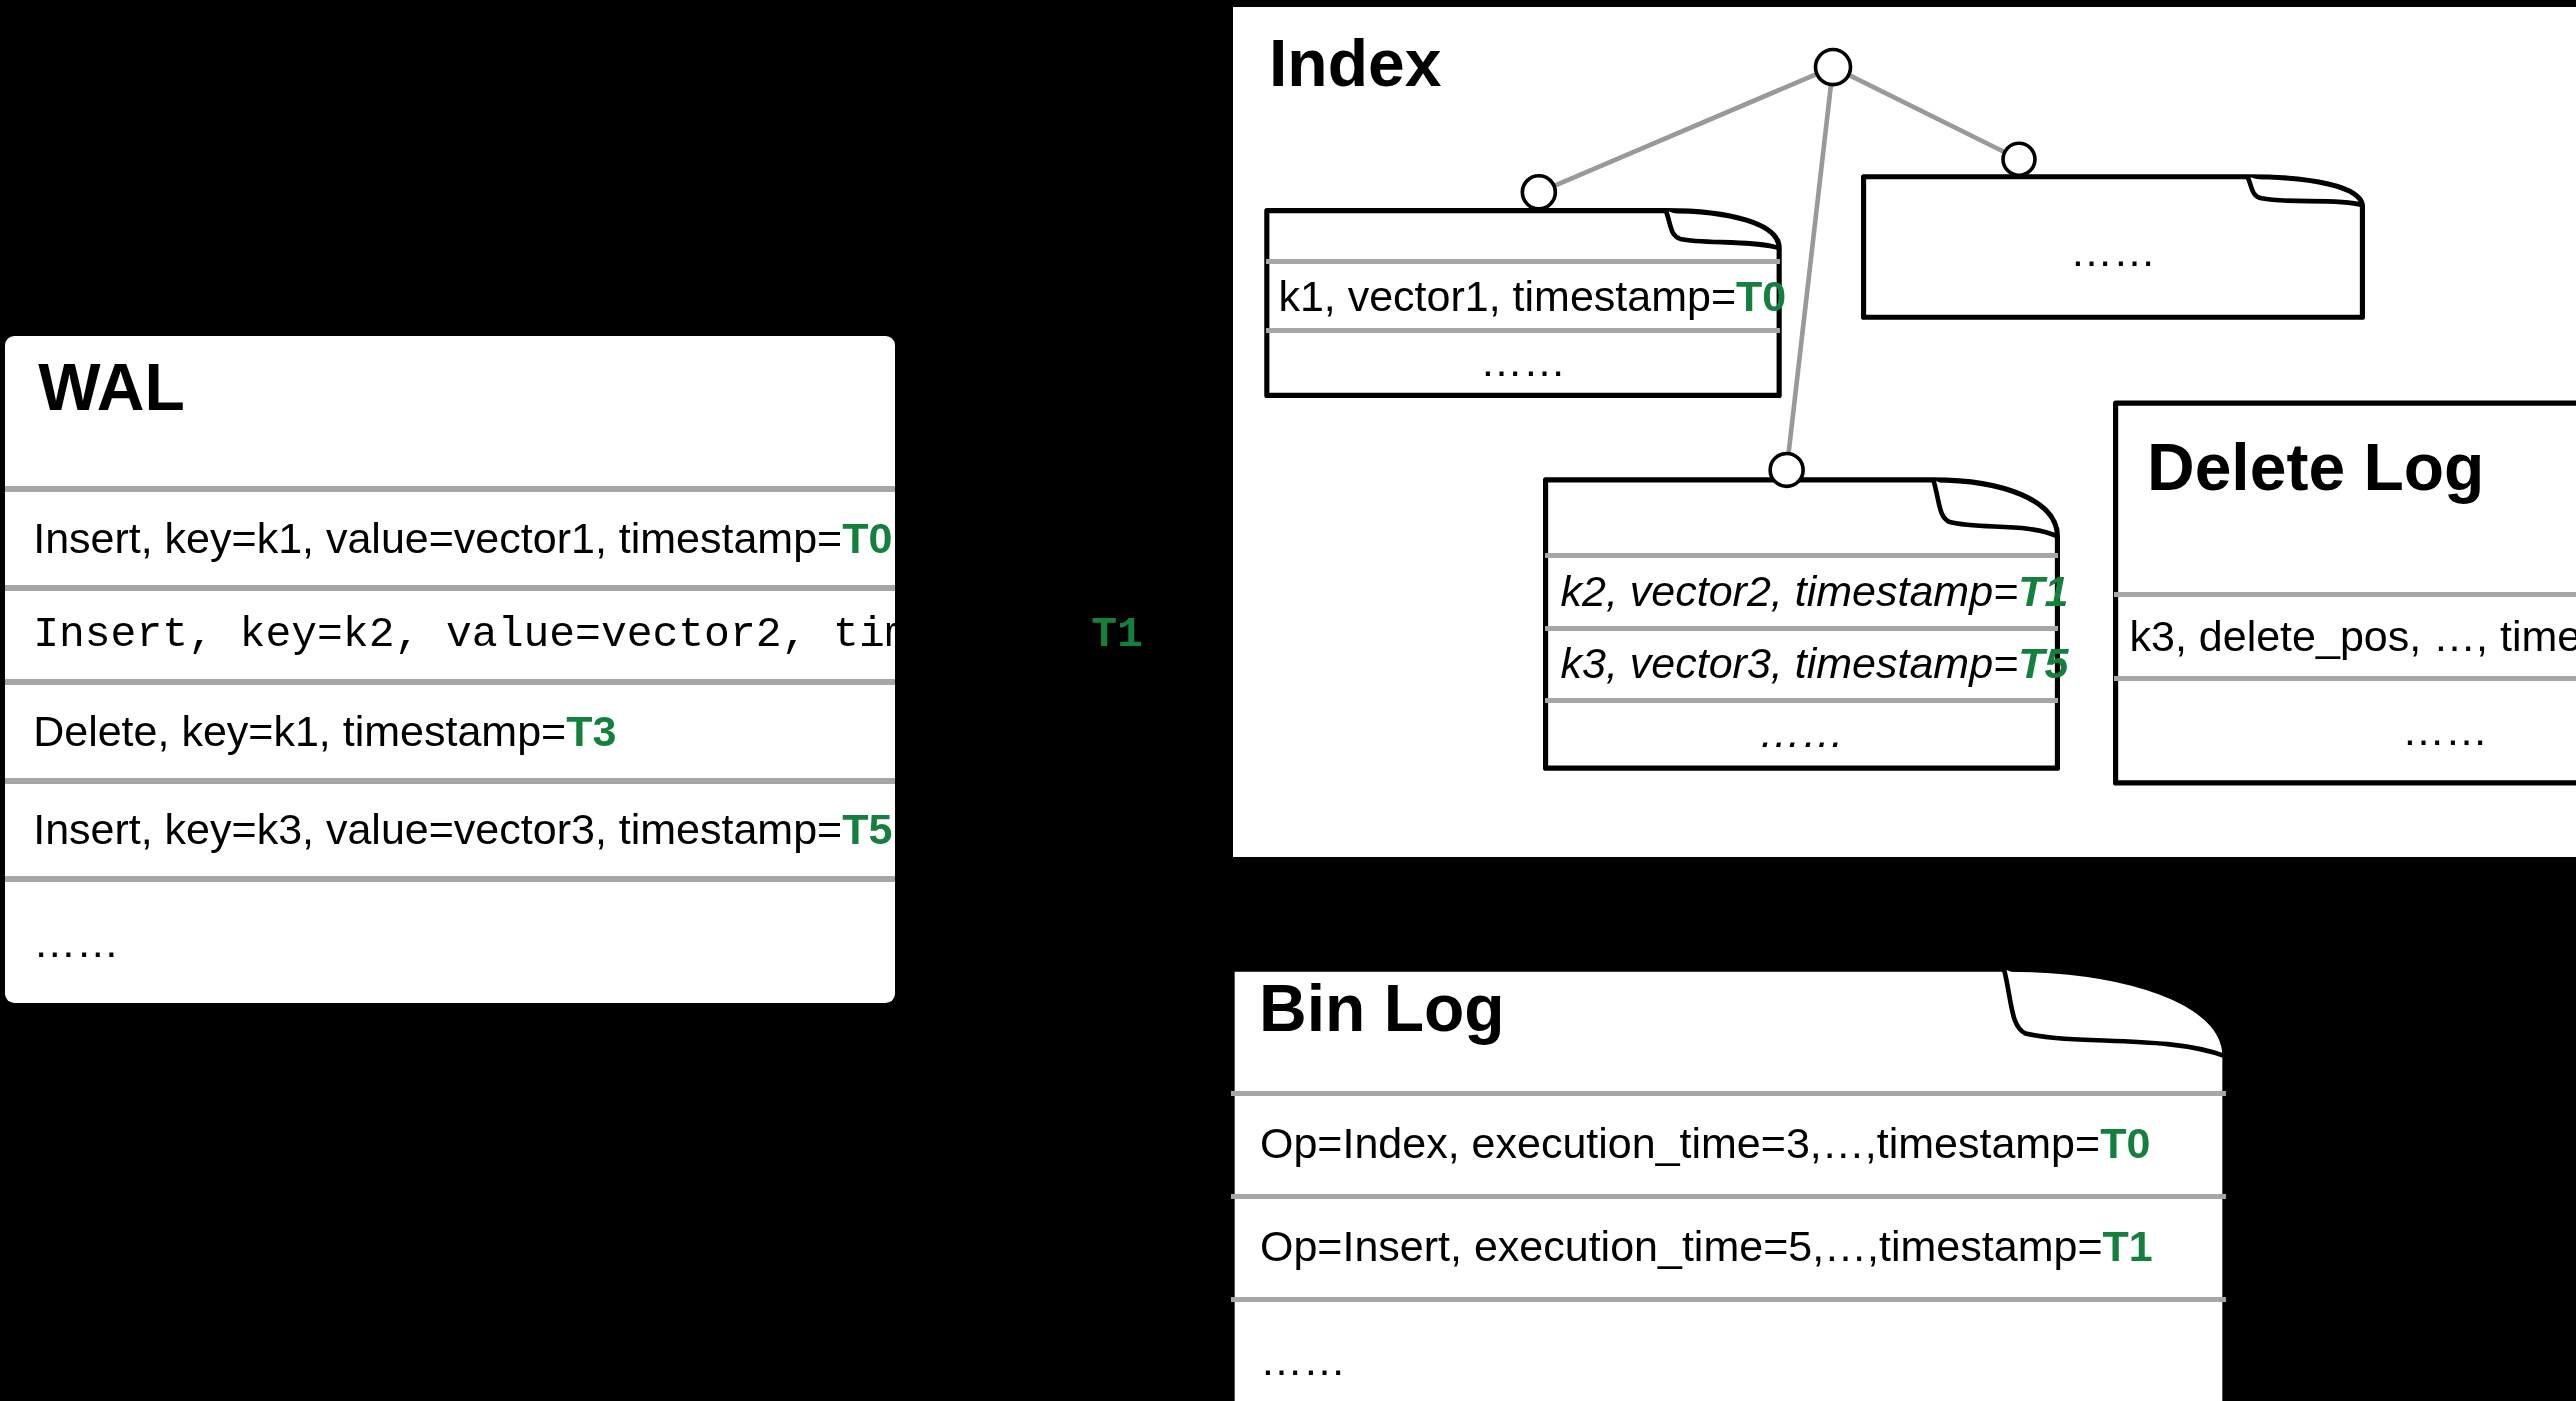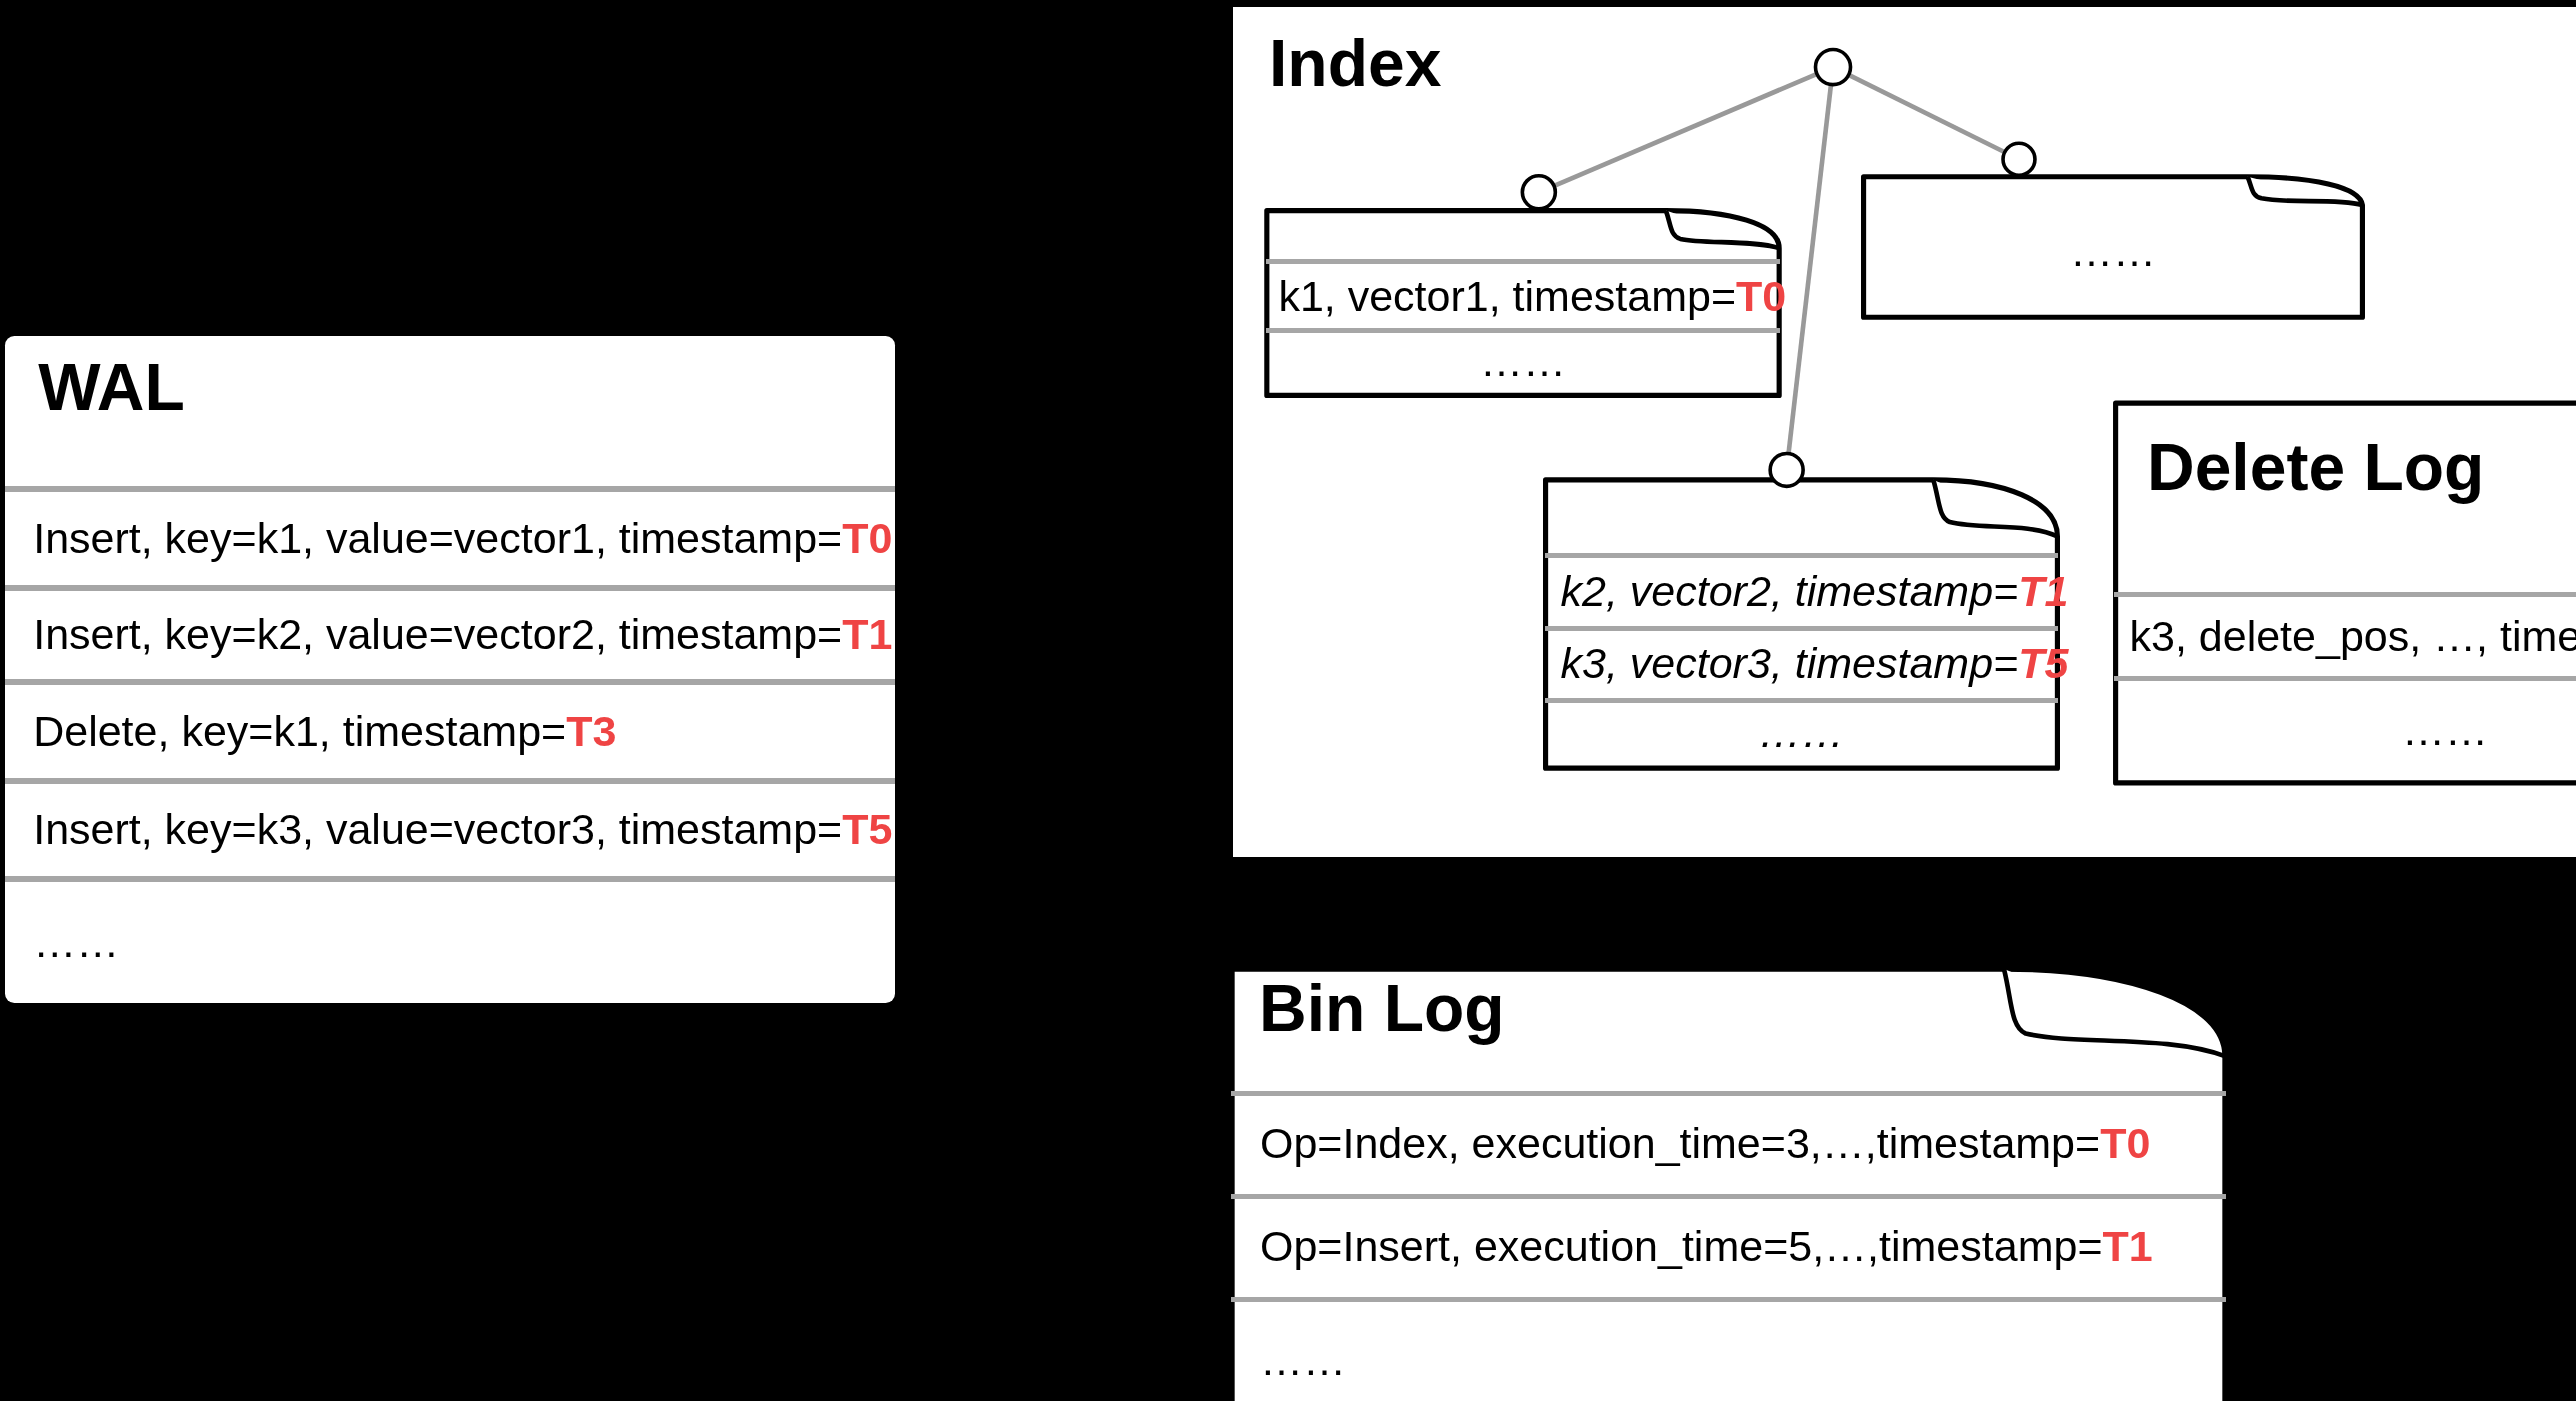--- a/index.html
+++ b/index.html
@@ -16,21 +16,21 @@
   .title{
     position:absolute;font-weight:700;font-size:66px;line-height:1;
     color:#000;white-space:nowrap;z-index:5;
   }
   .sep{position:absolute;left:0;right:0;height:5.7px;background:#a6a6a6;z-index:4;}
   .file .sep{left:2.1px;right:2.1px;height:5.2px;}
   .row{
     position:absolute;left:0;right:0;display:flex;align-items:center;
     font-size:43px;line-height:1.1;color:#000;white-space:nowrap;z-index:5;
   }
-  .row .ts{font-weight:700;color:#ef4444;}
+  .row .ts{font-weight:700;color:#15803d;}
   .row.center{justify-content:center;}
   .shape{stroke:#000;stroke-width:10;fill:#fff;stroke-linejoin:round;}
   .flap{stroke:#000;stroke-width:9;fill:#fff;stroke-linejoin:round;}
   .edge{stroke:#999;stroke-width:9;}
   .node{fill:#fff;stroke:#000;stroke-width:7;}
 </style>
 </head>
 <body>
 
 <div class="panel" style="left:5.2px;top:336px;width:890px;height:667px;border-radius:9.3px;">
@@ -39,21 +39,21 @@
   <div class="sep" style="top:150px;"></div>
   <div class="sep" style="top:249px;"></div>
   <div class="sep" style="top:343px;"></div>
   <div class="sep" style="top:442px;"></div>
   <div class="sep" style="top:540px;"></div>
 
   <div class="row" style="top:156px;height:93px;padding-left:28px;">
     <span>Insert, key=k1, value=vector1, timestamp=</span>
       <span class="ts">T0</span>
   </div>
-  <div class="row" style="top:255px;height:88px;padding-left:28px;">
+  <div class="row" style="top:255px;height:88px;padding-left:28px;font-family:Liberation Mono, monospace;">
     <span>Insert, key=k2, value=vector2, timestamp=</span>
       <span class="ts">T1</span>
   </div>
   <div class="row" style="top:349px;height:93px;padding-left:28px;">
     <span>Delete, key=k1, timestamp=</span>
       <span class="ts">T3</span>
   </div>
   <div class="row" style="top:447px;height:93px;padding-left:28px;">
     <span>Insert, key=k3, value=vector3, timestamp=</span>
       <span class="ts">T5</span>

